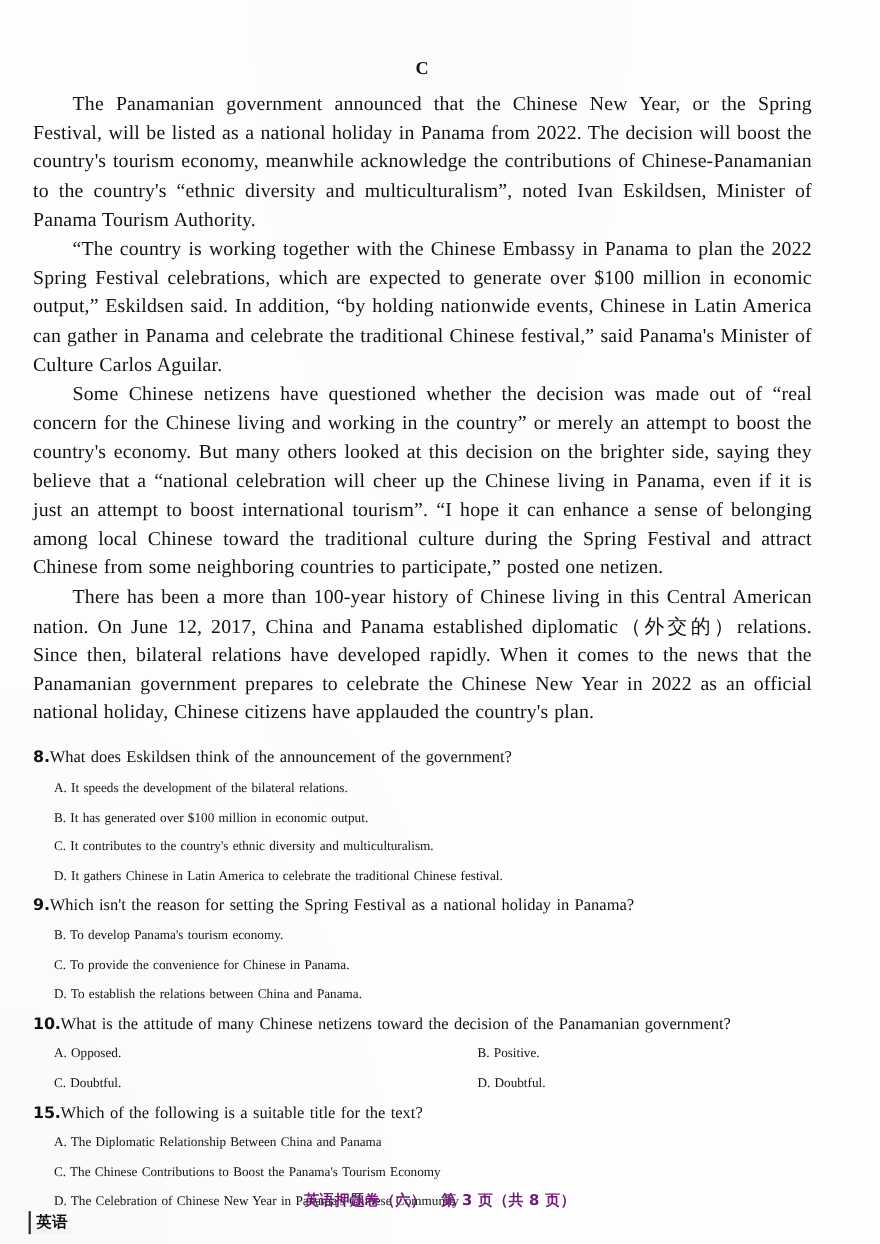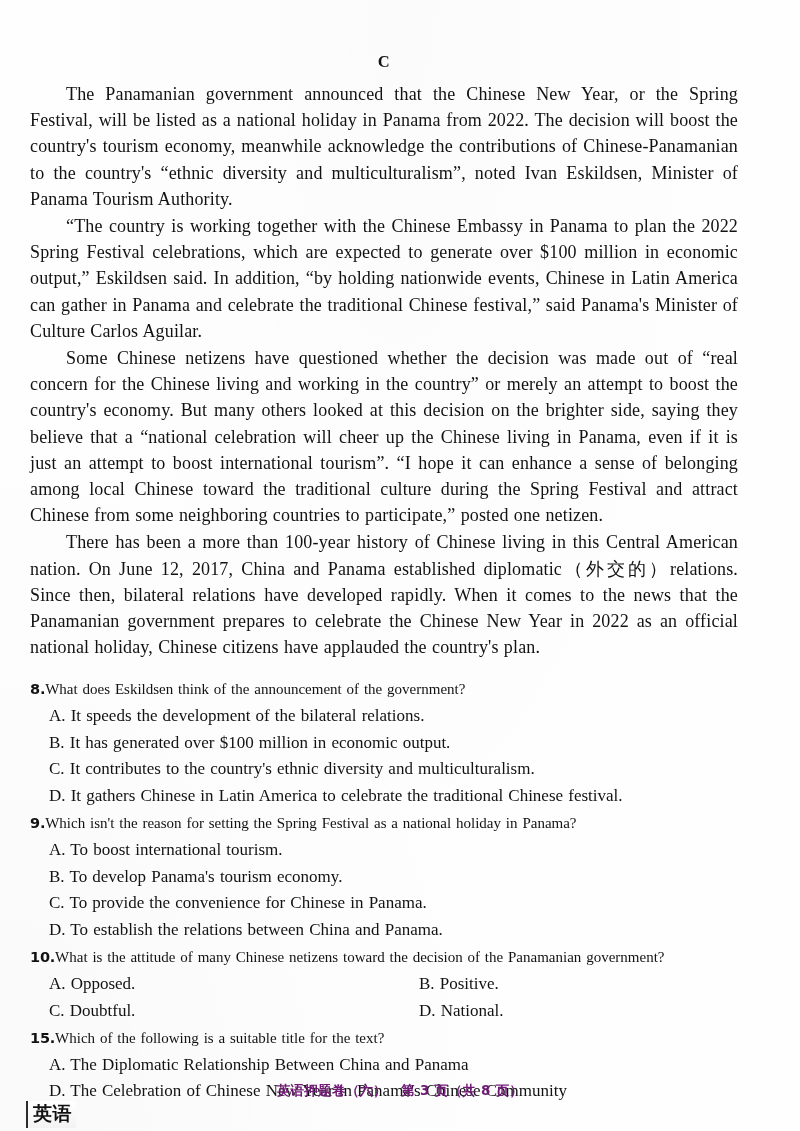--- a/index.html
+++ b/index.html
@@ -92,32 +92,32 @@
     font-size: 15px;
     word-spacing: 1.1px;
   }
 
   ol.options, ul.options {
     list-style: none;
     margin: 0;
     padding: 0;
   }
   .opt {
-    font-size: 17px;
+    font-size: 12px;
     line-height: 26.6px;
     padding-left: 19px;
     word-spacing: 0.9px;
     white-space: nowrap;
   }
 
   
   .options.two-col {
     display: grid;
     grid-template-columns: 370px auto;
-    column-gap: 0;
+    column-gap: 15px;
   }
 
   .footer {
     position: absolute;
     left: 0;
     top: 1082px;
     width: 800px;
     text-align: center;
     font-size: 13.5px;
     font-family: "DejaVu Sans", "Liberation Sans", sans-serif;
@@ -129,21 +129,21 @@
     display: inline-block;
     width: 14px;
   }
 
   .corner-tab {
     position: absolute;
     left: 26px;
     top: 1101px;
     font-family: "DejaVu Sans", "Liberation Sans", sans-serif;
     font-weight: bold;
-    font-size: 19px;
+    font-size: 14px;
     color: #111;
     letter-spacing: 0.5px;
     padding: 2px 4px 3px 5px;
     border-left: 2px solid #2b2b2b;
     background: linear-gradient(180deg, #ffffff 0%, #f3f3f3 100%);
     line-height: 1.15;
   }
 </style>
 </head>
 <body>
@@ -171,41 +171,41 @@
           <li class="opt">A. It speeds the development of the bilateral relations.</li>
           <li class="opt">B. It has generated over  $100 million in economic output.</li>
           <li class="opt">C. It contributes to the country's ethnic diversity and multiculturalism.</li>
           <li class="opt">D. It gathers Chinese in Latin America to celebrate the traditional Chinese festival.</li>
         </ul>
       </div>
 
       <div class="q-block">
         <p class="q-stem"><span class="q-num">9.</span><span class="q-stem-text">Which isn't the reason for setting the Spring Festival as a national holiday in Panama?</span></p>
         <ul class="options">
-          <li class="opt">A. To boost international tourism.</li>
           <li class="opt">B. To develop Panama's tourism economy.</li>
           <li class="opt">C. To provide the convenience for Chinese in Panama.</li>
           <li class="opt">D. To establish the relations between China and Panama.</li>
         </ul>
       </div>
 
       <div class="q-block">
         <p class="q-stem"><span class="q-num">10.</span><span class="q-stem-text">What is the attitude of many Chinese netizens toward the decision of the Panamanian government?</span></p>
         <ul class="options two-col">
           <li class="opt">A. Opposed.</li>
           <li class="opt">B. Positive.</li>
           <li class="opt">C. Doubtful.</li>
-          <li class="opt">D. National.</li>
+          <li class="opt">D. Doubtful.</li>
         </ul>
       </div>
 
       <div class="q-block">
         <p class="q-stem"><span class="q-num">15.</span><span class="q-stem-text">Which of the following is a suitable title for the text?</span></p>
         <ul class="options">
           <li class="opt">A. The Diplomatic Relationship Between China and Panama</li>
+          <li class="opt">C. The Chinese Contributions to Boost the Panama's Tourism Economy</li>
           <li class="opt">D. The Celebration of Chinese New Year in Panama's Chinese Community</li>
         </ul>
       </div>
 
     </div>
   </div>
 
   <div class="footer"><span>英语押题卷（六）</span><span class="gap"></span><span>第 3 页（共 8 页）</span></div>
 
   <div class="corner-tab">英语</div>

